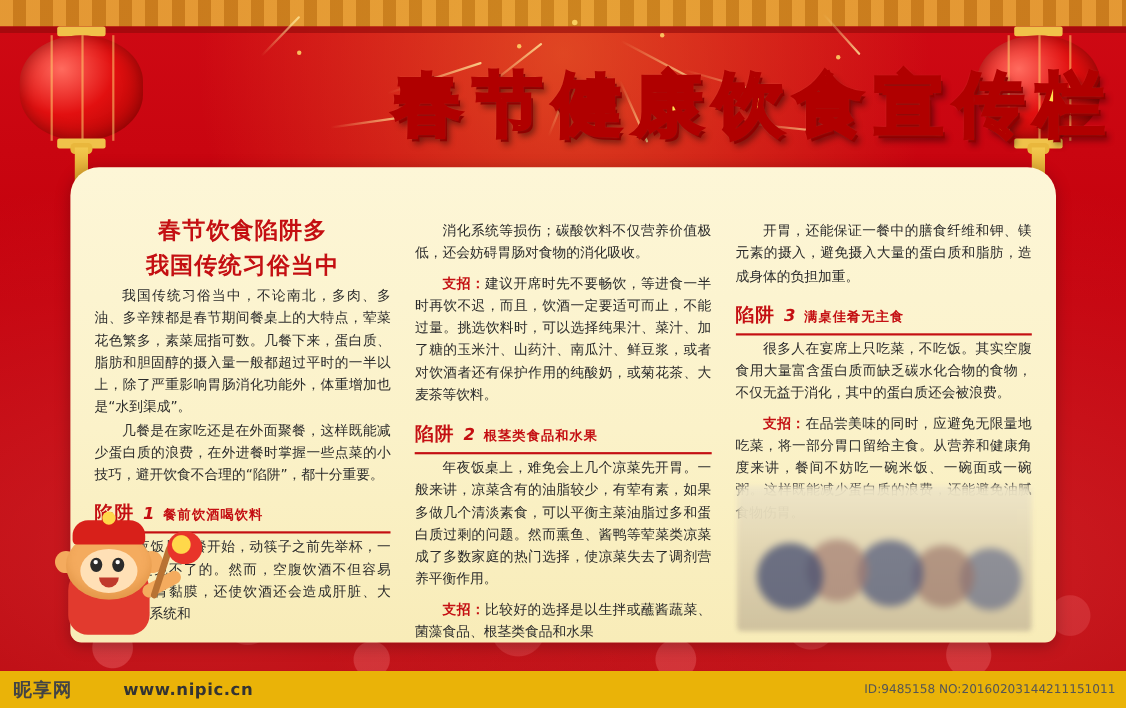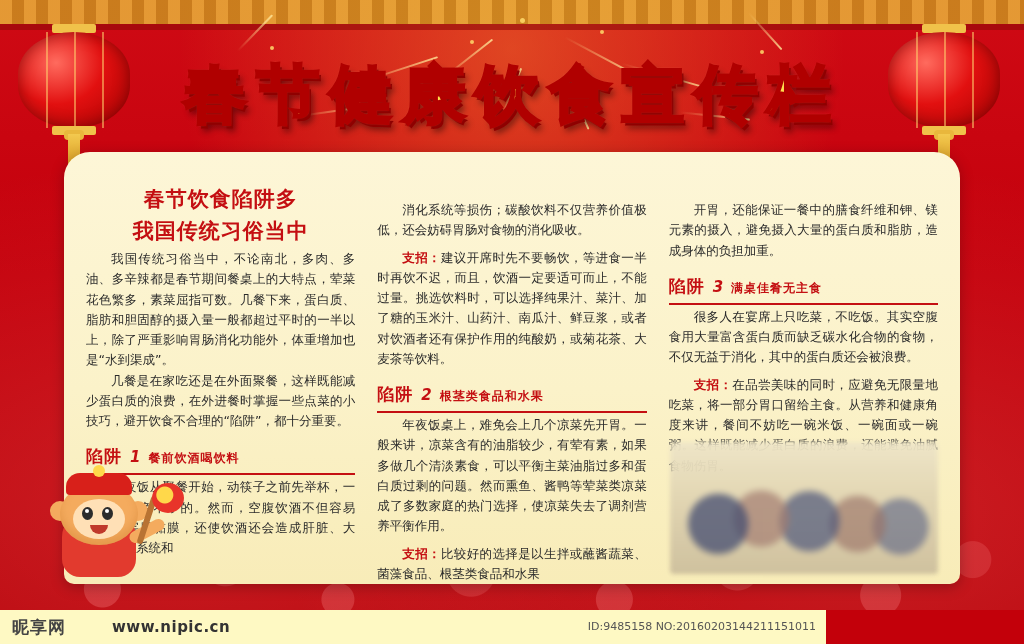--- a/index.html
+++ b/index.html
@@ -52,21 +52,21 @@
   .lantern .cap.b { top:104px; }
   .lantern .body { position:absolute; left:0; top:10px; width:112px; height:96px; border-radius:50%/44%;
     background:radial-gradient(ellipse at 34% 32%, #ff6b5e 0%, #e21010 45%, #a30000 100%);
     box-shadow:inset 0 0 16px rgba(0,0,0,.35); }
   .lantern .rib { position:absolute; top:10px; width:2px; height:96px; background:rgba(255,210,110,.55); }
   .lantern .tass { position:absolute; left:50px; top:112px; width:12px; height:34px;
     background:linear-gradient(180deg,#f3c94f,#d89a22); border-radius:0 0 4px 4px; }
   .lantern .knot { position:absolute; left:46px; top:108px; width:20px; height:10px; background:#e9b73c; border-radius:4px; }
 
   
-  #title-wrap { position:absolute; left:0; top:52px; width:100%; text-align:center; }
+  #title-wrap { position:absolute; left:0; top:52px; width:100%; text-align:right; }
   #title {
     display:inline-block;
     font-family:"DejaVu Sans","Liberation Sans",sans-serif;
     font-size:63px; font-weight:bold; letter-spacing:10px;
     color:#ffe14f;
     -webkit-text-stroke:3px #b00000;
     text-shadow:
       0 0 2px #fff6c0,
       3px 4px 0 #8f0000,
       5px 7px 6px rgba(0,0,0,.45);
@@ -82,21 +82,21 @@
     padding:18px 22px 10px 22px;
     overflow:hidden;
   }
   .cols { display:flex; gap:22px; height:100%; }
   .col { width:276px; position:relative; }
 
   .col p, .col div { font-family:"DejaVu Sans","Liberation Sans",sans-serif; }
 
   .head1 {
     color:#c40f12; font-size:21px; font-weight:bold; text-align:center;
-    line-height:1.5; margin:14px 0 2px 0; letter-spacing:1px;
+    line-height:1.5; margin:24px 0 2px 0; letter-spacing:1px;
   }
   .head1 .l2 { display:block; }
 
   .para { font-size:12.5px; line-height:1.62; color:#2b2b2b; text-indent:2em; margin:0 0 0 0; text-align:justify; }
   .tip { font-size:12.5px; line-height:1.62; color:#2b2b2b; text-indent:2em; margin:7px 0 0 0; text-align:justify; }
   .tip b { color:#c40f12; font-weight:bold; }
 
   .trap {
     margin:14px 0 2px 0; padding-bottom:5px;
     border-bottom:2px solid #c40f12;
@@ -134,21 +134,21 @@
   .mk-eye { top:30px; width:11px; height:13px; background:#2b2b2b; border-radius:50%; }
   .mk-eye.l { left:42px; } .mk-eye.r { left:62px; }
   .mk-eye:after { content:""; position:absolute; left:3px; top:2px; width:4px; height:4px; background:#fff; border-radius:50%; }
   .mk-mouth { left:50px; top:48px; width:18px; height:9px; background:#c0392b; border-radius:0 0 10px 10px; }
   .mk-arm { left:88px; top:48px; width:38px; height:12px; background:#f4ab5e; border-radius:6px; transform:rotate(-28deg); }
   .mk-stick { left:104px; top:18px; width:6px; height:50px; background:#b87333; border-radius:3px; transform:rotate(18deg); }
   .mk-flower { left:112px; top:6px; width:32px; height:30px; border-radius:50%;
     background:radial-gradient(circle at 40% 40%, #ffd84a 0 8px, rgba(255,216,74,0) 9px), #e8342a; }
 
   
-  #bottombar { position:absolute; left:0; top:610px; width:826px; height:34px; background:#fef9c3; }
+  #bottombar { position:absolute; left:0; top:610px; width:1024px; height:34px; background:#eab308; }
   #brand { position:absolute; left:12px; top:6px; font-size:17px; font-weight:bold; color:#333; letter-spacing:1px; }
   #brand .cn { color:#444; }
   #url { position:absolute; left:112px; top:8px; font-size:15px; font-weight:bold; color:#333; letter-spacing:.5px; }
   #idtext { position:absolute; right:10px; top:10px; font-size:11px; color:#555; }
 </style>
 </head>
 <body>
 
 <div id="poster">
 

